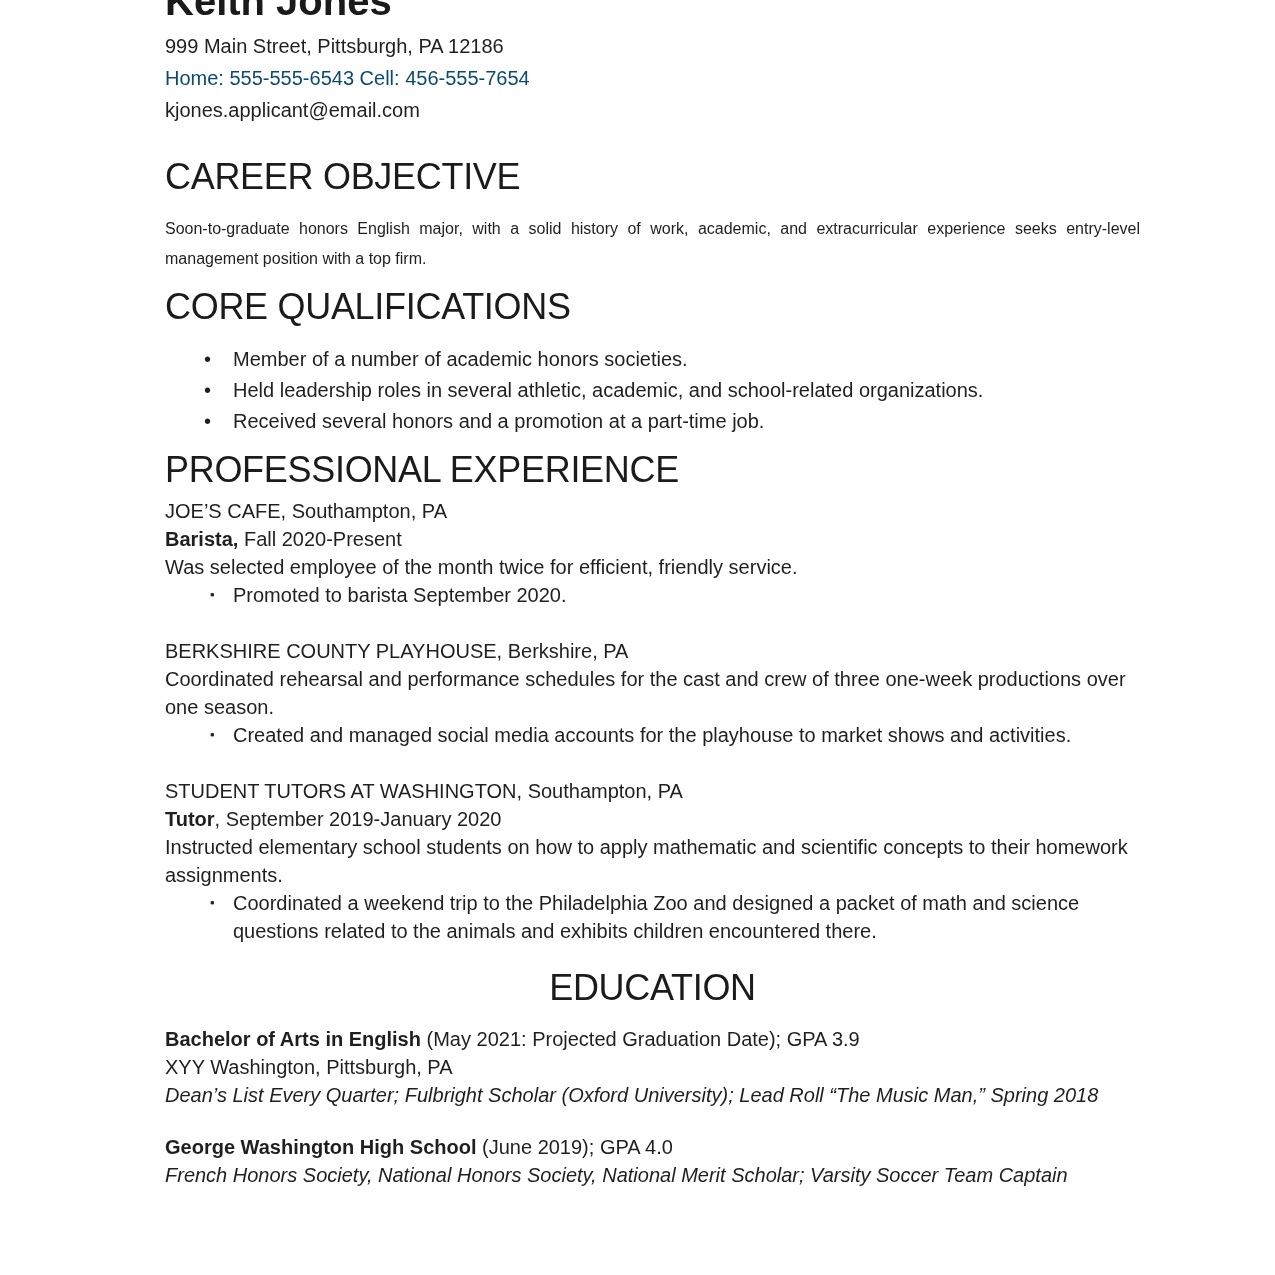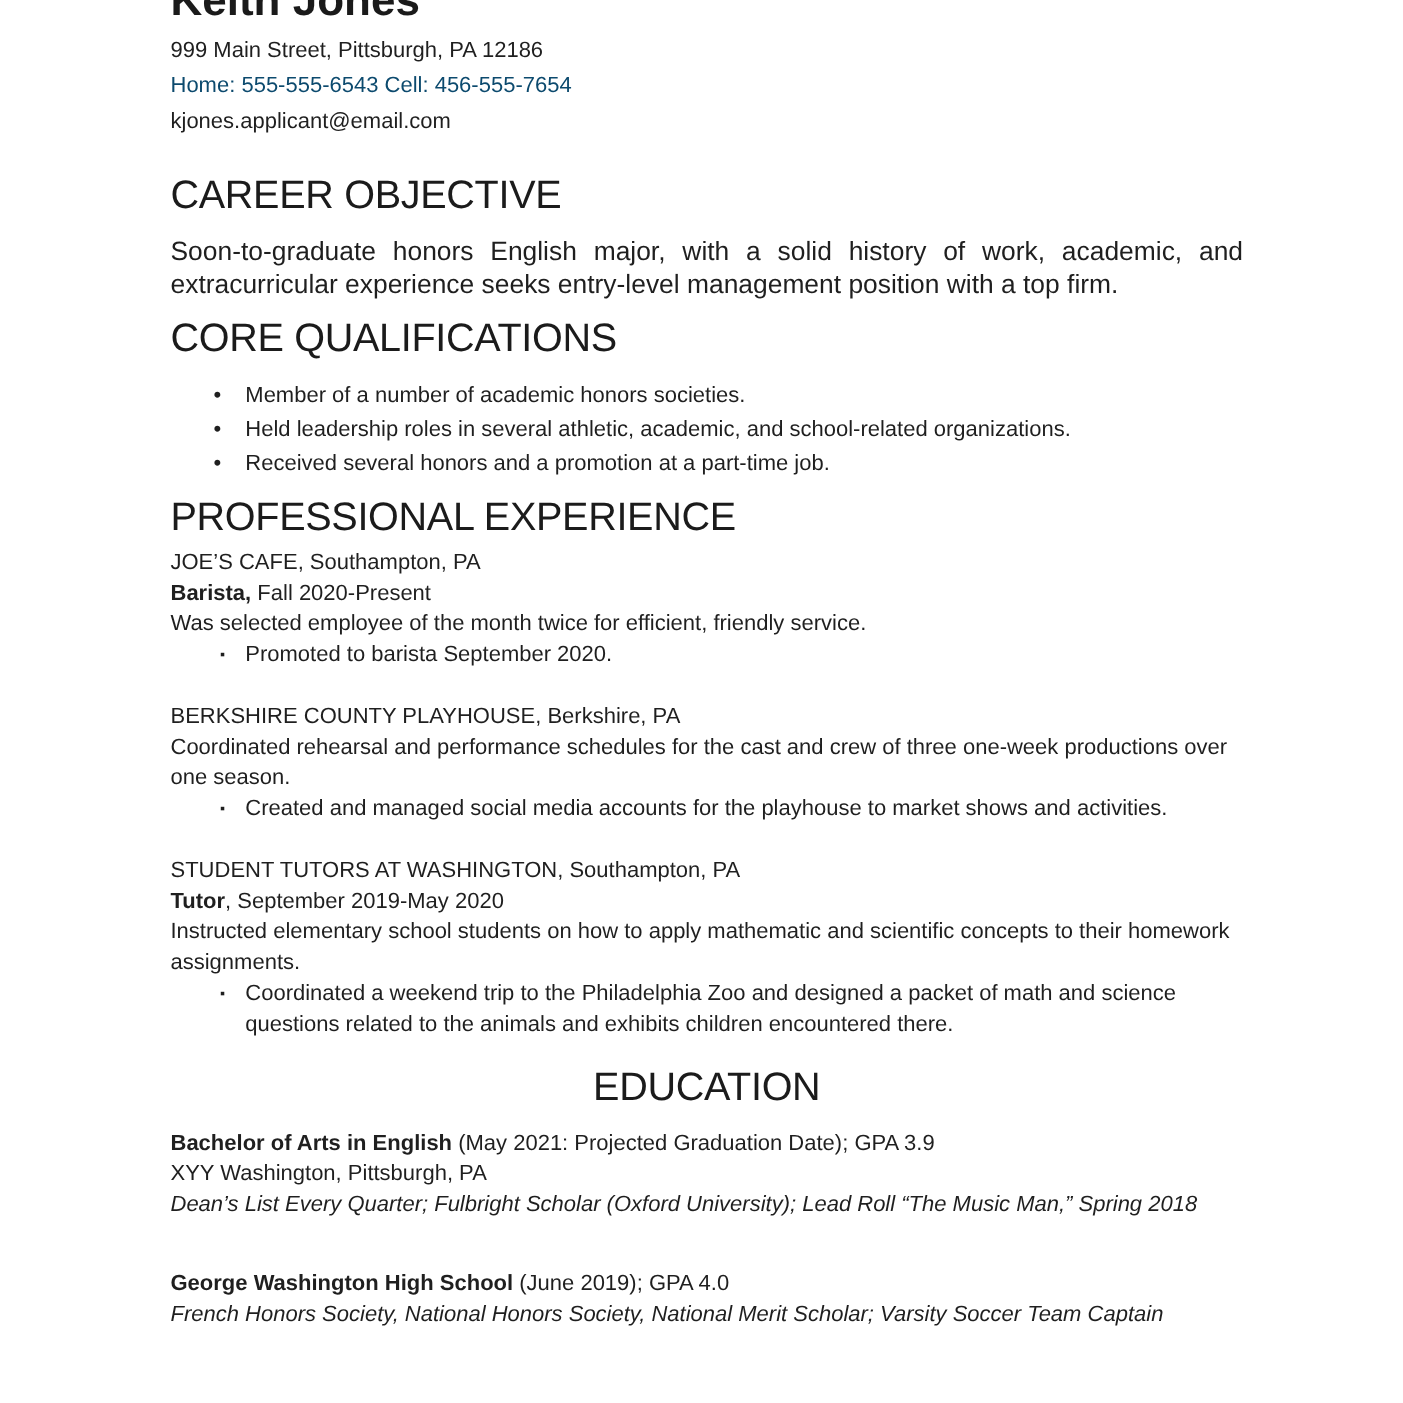--- a/index.html
+++ b/index.html
@@ -8,21 +8,21 @@
     position: relative;
     width: 1275px;
     height: 1275px;
     background: #ffffff;
     overflow: hidden;
     font-family: "Liberation Sans", sans-serif;
     color: #1f1f1f;
   }
   .doc {
     position: absolute;
-    left: 155px;
+    left: 165px;
     top: 0;
     width: 975px;
   }
   .resume-name {
     font-size: 40px;
     font-weight: 700;
     line-height: 46px;
     margin: -22px 0 0 0;
     color: #1a1a1a;
     white-space: nowrap;
@@ -42,21 +42,21 @@
     margin: 0;
     margin-top: 16px;
     color: #1b1b1b;
     letter-spacing: -0.3px;
     white-space: nowrap;
   }
   .section-heading.first { margin-top: 34px; }
   .section-heading.after-list { margin-top: 16px; }
   .section-heading.after-jobs { margin-top: 26px; text-align: center; }
   .objective {
-    font-size: 24px;
+    font-size: 16px;
     line-height: 30px;
     text-align: justify;
     margin: 20px 0 0 0;
   }
   .bullet-list { margin-top: 20px; }
   .bullet-item {
     display: flex;
     font-size: 20px;
     line-height: 31px;
   }
@@ -80,21 +80,21 @@
   }
   .sub-bullet-item .marker {
     flex: none;
     margin-left: 45px;
     width: 23px;
     font-size: 13px;
     line-height: 28px;
   }
   .sub-bullet-item .text { flex: 1; }
   .edu-entry { margin-top: 20px; }
-  .edu-entry + .edu-entry { margin-top: 44px; }
+  .edu-entry + .edu-entry { margin-top: 24px; }
   .edu-line {
     font-size: 20px;
     line-height: 28px;
   }
   .honors {
     font-style: italic;
     white-space: nowrap;
   }
 </style>
 </head>
@@ -146,21 +146,21 @@
       <div class="job-line">BERKSHIRE COUNTY PLAYHOUSE, Berkshire, PA</div>
       <div class="job-line">Coordinated rehearsal and performance schedules for the cast and crew of three one-week productions over one season.</div>
       <div class="sub-bullet-item">
         <span class="marker">▪</span>
         <span class="text">Created and managed social media accounts for the playhouse to market shows and activities.</span>
       </div>
     </div>
 
     <div class="job">
       <div class="job-line">STUDENT TUTORS AT WASHINGTON, Southampton, PA</div>
-      <div class="job-line"><span class="bold">Tutor</span><span>, September 2019-May 2020</span></div>
+      <div class="job-line"><span class="bold">Tutor</span><span>, September 2019-January 2020</span></div>
       <div class="job-line">Instructed elementary school students on how to apply mathematic and scientific concepts to their homework assignments.</div>
       <div class="sub-bullet-item">
         <span class="marker">▪</span>
         <span class="text">Coordinated a weekend trip to the Philadelphia Zoo and designed a packet of math and science questions related to the animals and exhibits children encountered there.</span>
       </div>
     </div>
 
     <h2 class="section-heading after-jobs">EDUCATION</h2>
 
     <div class="edu-entry">

